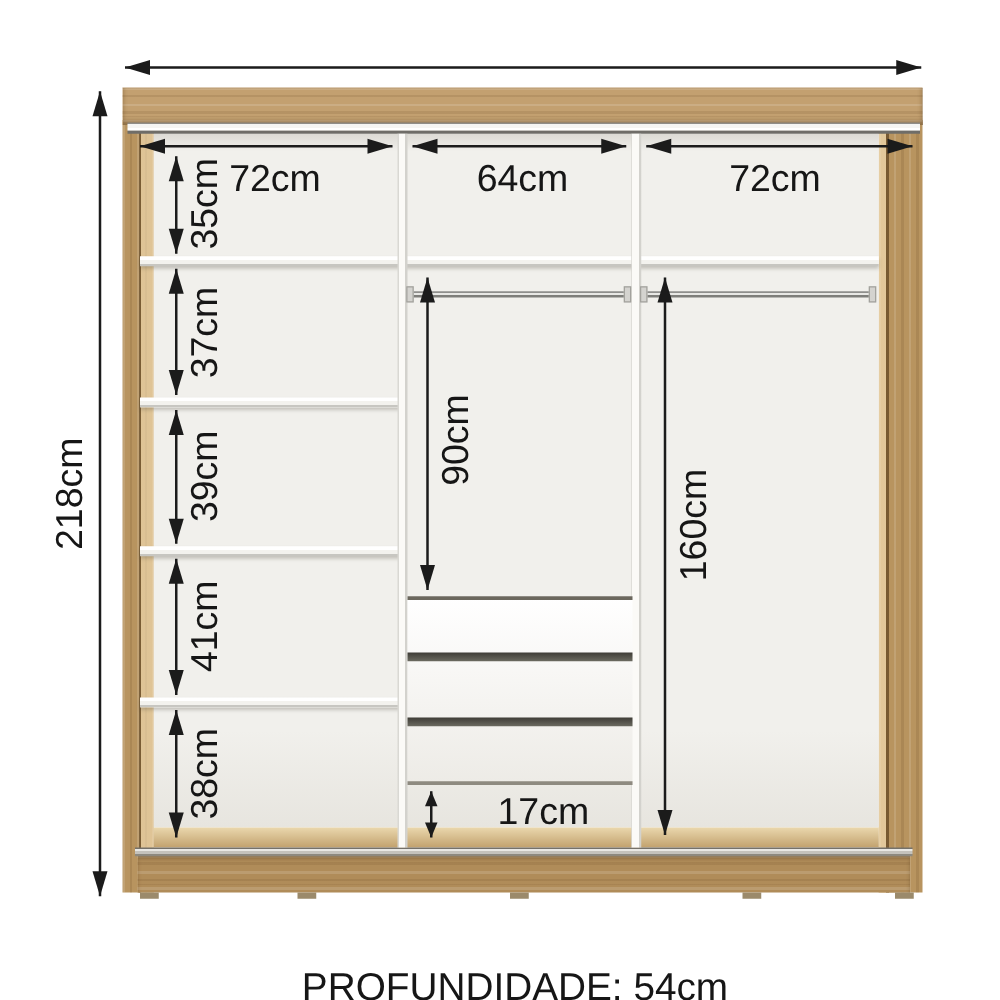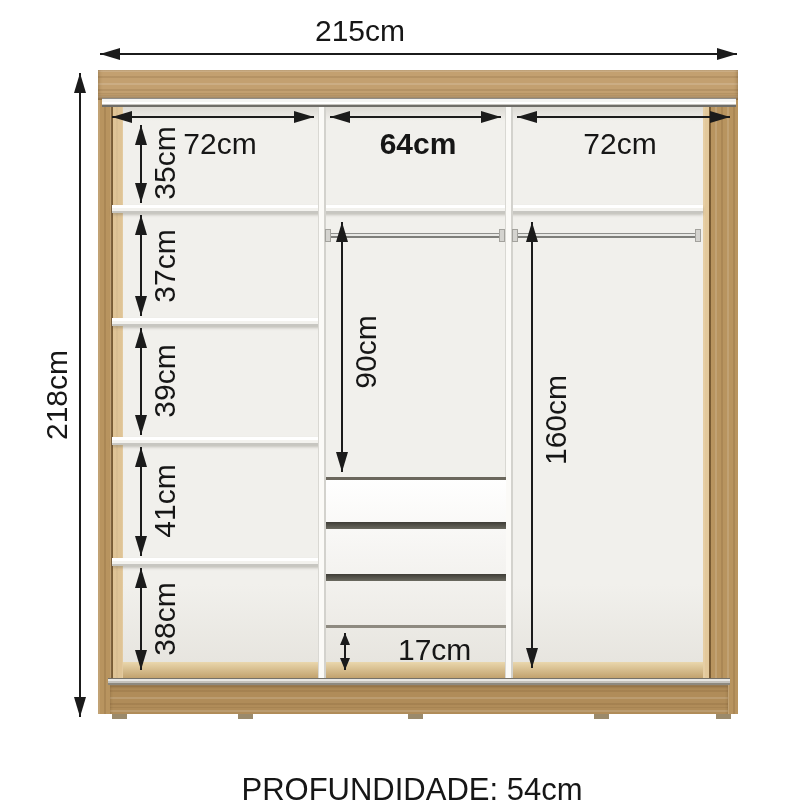--- a/index.html
+++ b/index.html
@@ -80,21 +80,20 @@
   #drawer-unit{left:326px;top:477px;width:180px;height:151px;
     background:linear-gradient(to bottom,#ffffff,#edebe6);}
   .drawer-strip{position:absolute;left:0;width:100%;}
   .gap{background:linear-gradient(to bottom,#3e3c36,#6b6a60);}
 </style>
 </head>
 <body>
 
 <div id="canvas">
 
-  <div class="lbl cx" style="left:360px;top:14px;">215cm</div>
   <div class="harrow" style="left:100px;top:53px;width:637px;"></div>
 
   <div class="lbl rot" style="left:56px;top:395px;">218cm</div>
   <div class="varrow" style="left:79px;top:73px;height:644px;"></div>
 
   <div class="abs wood-v" id="left-frame"></div>
   <div class="abs wood-v" id="right-frame"></div>
   <div class="abs" id="interior"></div>
   <div class="abs" id="floor"></div>
   <div class="abs wood-h" id="plinth"></div>
@@ -126,21 +125,21 @@
     <div class="drawer-strip" style="top:0;height:3px;background:#6b675d;"></div>
     <div class="drawer-strip gap" style="top:45px;height:7px;"></div>
     <div class="drawer-strip gap" style="top:97px;height:7px;"></div>
     <div class="drawer-strip" style="bottom:0;height:3px;background:#8e8a80;"></div>
   </div>
 
   <div class="harrow" style="left:112px;top:116px;width:202px;"></div>
   <div class="harrow" style="left:330px;top:116px;width:171px;"></div>
   <div class="harrow" style="left:517px;top:116px;width:213px;"></div>
   <div class="lbl cx" style="left:220px;top:127px;">72cm</div>
-  <div class="lbl cx" style="left:418px;top:127px;font-weight:bold;">64cm</div>
+  <div class="lbl cx" style="left:418px;top:127px;">64cm</div>
   <div class="lbl cx" style="left:620px;top:127px;">72cm</div>
 
   <div class="varrow" style="left:140px;top:125px;height:78px;"></div>
   <div class="lbl rot" style="left:164px;top:163px;">35cm</div>
   <div class="varrow" style="left:140px;top:215px;height:101px;"></div>
   <div class="lbl rot" style="left:164px;top:266px;">37cm</div>
   <div class="varrow" style="left:140px;top:328px;height:107px;"></div>
   <div class="lbl rot" style="left:164px;top:381px;">39cm</div>
   <div class="varrow" style="left:140px;top:447px;height:109px;"></div>
   <div class="lbl rot" style="left:164px;top:501px;">41cm</div>

